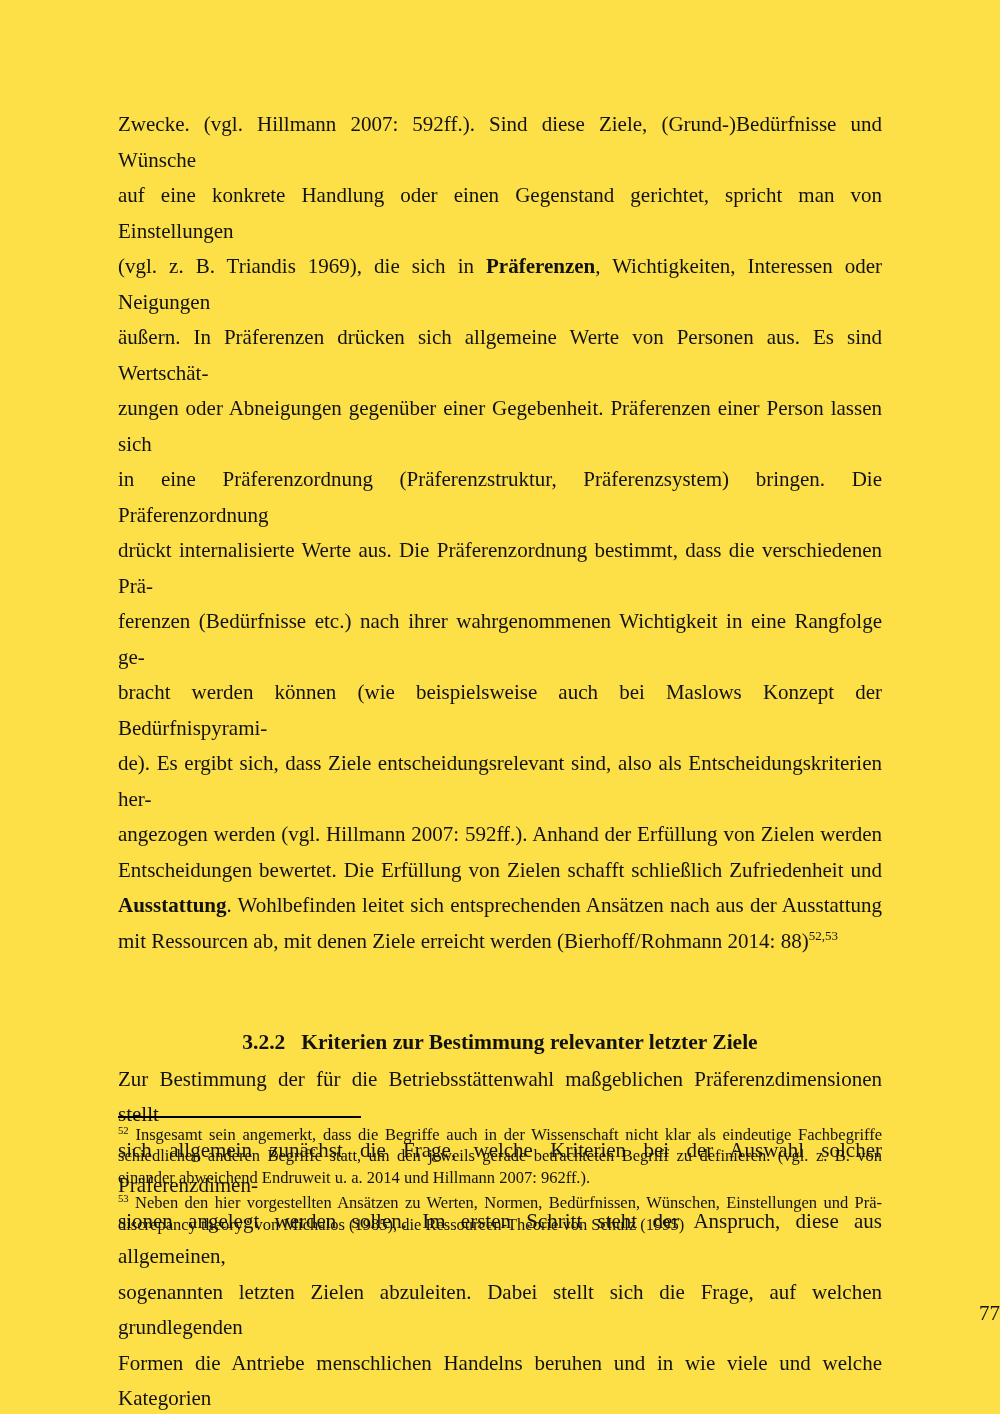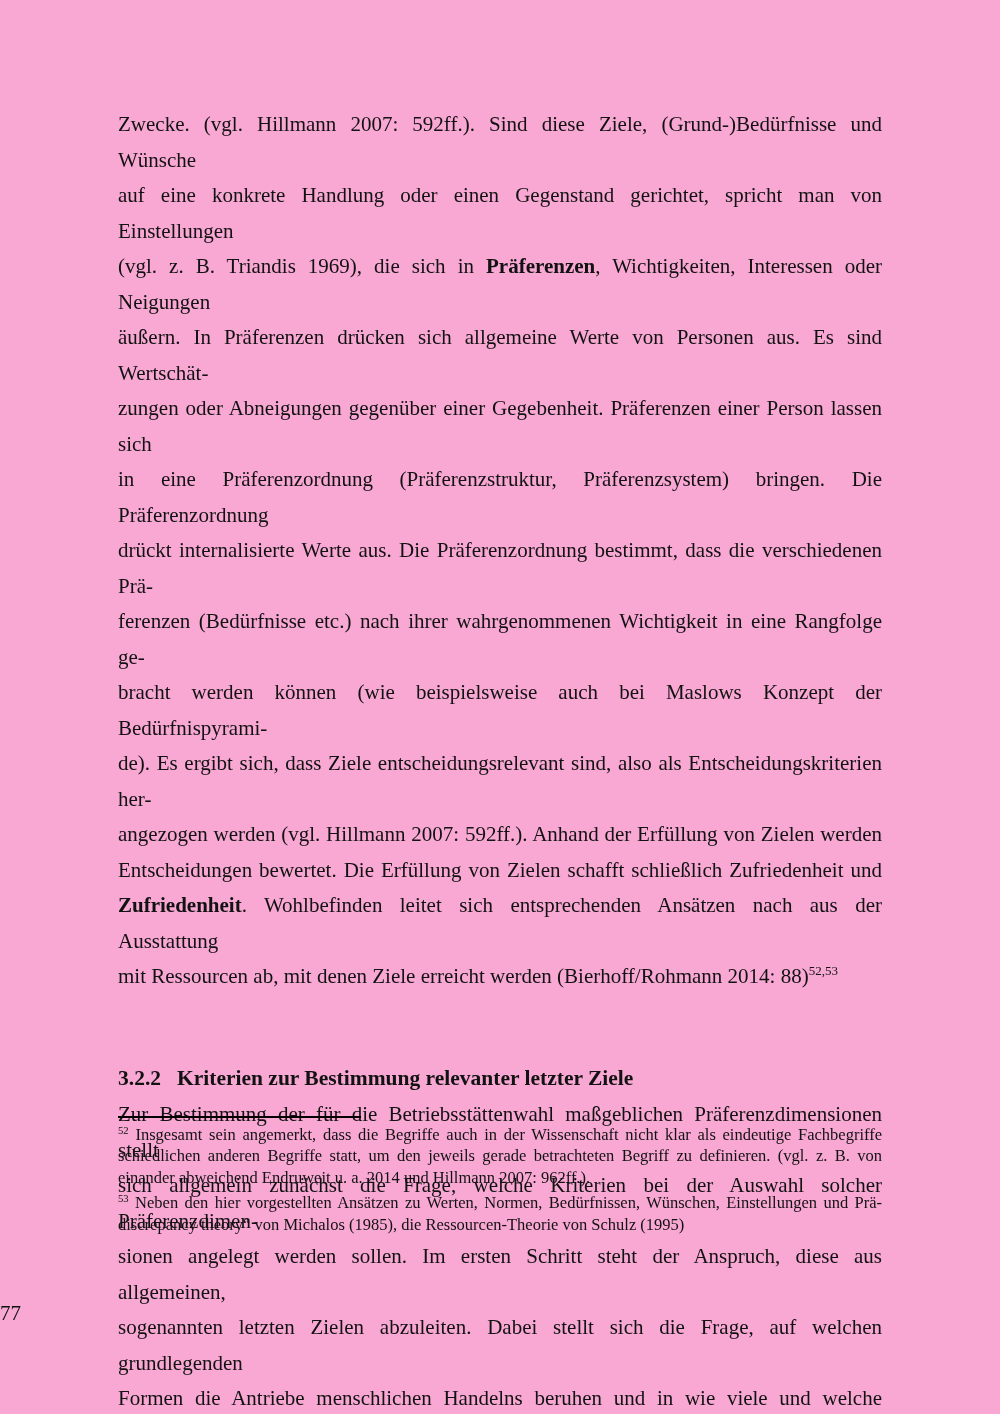--- a/index.html
+++ b/index.html
@@ -1,20 +1,20 @@
 <!DOCTYPE html>
 <html><head>
 <meta charset="utf-8">
 <style>
   html,body{margin:0;padding:0;background:#e8e8e8;}
   .page{
     position:relative;
     width:1000px;height:1414px;
     margin:0 auto;
-    background:#f9a8d4;
+    background:#fde047;
     color:#121212;
     font-family:"Liberation Serif", serif;
     overflow:hidden;
   }
   .main{
     position:absolute;
     left:118px;top:107px;width:764px;
   }
   .line{
     font-size:21px;
@@ -31,20 +31,21 @@
   .line sup{
     font-size:0.62em;
     line-height:0;
     vertical-align:super;
   }
   .heading{
     margin:66px 0 1px 0;
     font-size:21.5px;
     line-height:35.5px;
     font-weight:bold;
+    text-align:center;
   }
   .heading .num{
     display:inline-block;
     margin-right:16px;
   }
   .fn-area{
     position:absolute;
     left:118px;top:1116px;width:764px;
   }
   .fn-rule{
@@ -62,21 +63,21 @@
   }
   .fn-line.last{text-align-last:left;}
   .fn-line sup{
     font-size:0.65em;
     line-height:0;
     vertical-align:super;
   }
   .page-num{
     position:absolute;
     left:0;top:1296px;width:100%;
-    text-align:left;
+    text-align:right;
     font-size:21px;
     line-height:35.5px;
   }
 </style>
 </head>
 <body>
 
 <div class="page">
 
   <div class="main">
@@ -86,21 +87,21 @@
         <div class="line"><span>(vgl. z. B. Triandis 1969), die sich in </span><span class="bold">Präferenzen</span><span>, Wichtigkeiten, Interessen oder Neigungen</span></div>
         <div class="line"><span>äußern. In Präferenzen drücken sich allgemeine Werte von Personen aus. Es sind Wertschät-</span></div>
         <div class="line"><span>zungen oder Abneigungen gegenüber einer Gegebenheit. Präferenzen einer Person lassen sich</span></div>
         <div class="line"><span>in eine Präferenzordnung (Präferenzstruktur, Präferenzsystem) bringen. Die Präferenzordnung</span></div>
         <div class="line"><span>drückt internalisierte Werte aus. Die Präferenzordnung bestimmt, dass die verschiedenen Prä-</span></div>
         <div class="line"><span>ferenzen (Bedürfnisse etc.) nach ihrer wahrgenommenen Wichtigkeit in eine Rangfolge ge-</span></div>
         <div class="line"><span>bracht werden können (wie beispielsweise auch bei Maslows Konzept der Bedürfnispyrami-</span></div>
         <div class="line"><span>de). Es ergibt sich, dass Ziele entscheidungsrelevant sind, also als Entscheidungskriterien her-</span></div>
         <div class="line"><span>angezogen werden (vgl. Hillmann 2007: 592ff.). Anhand der Erfüllung von Zielen werden</span></div>
         <div class="line"><span>Entscheidungen bewertet. Die Erfüllung von Zielen schafft schließlich Zufriedenheit und</span></div>
-        <div class="line"><span class="bold">Zufriedenheit</span><span>. Wohlbefinden leitet sich entsprechenden Ansätzen nach aus der Ausstattung</span></div>
+        <div class="line"><span class="bold">Ausstattung</span><span>. Wohlbefinden leitet sich entsprechenden Ansätzen nach aus der Ausstattung</span></div>
         <div class="line last"><span>mit Ressourcen ab, mit denen Ziele erreicht werden (Bierhoff/Rohmann 2014: 88)</span><sup>52,53</sup></div>
       </div>
 
     <h2 class="heading">
       <span class="num">3.2.2</span><span>Kriterien zur Bestimmung relevanter letzter Ziele</span>
     </h2>
 
     <div class="para">
         <div class="line"><span>Zur Bestimmung der für die Betriebsstättenwahl maßgeblichen Präferenzdimensionen stellt</span></div>
         <div class="line"><span>sich allgemein zunächst die Frage, welche Kriterien bei der Auswahl solcher Präferenzdimen-</span></div>

